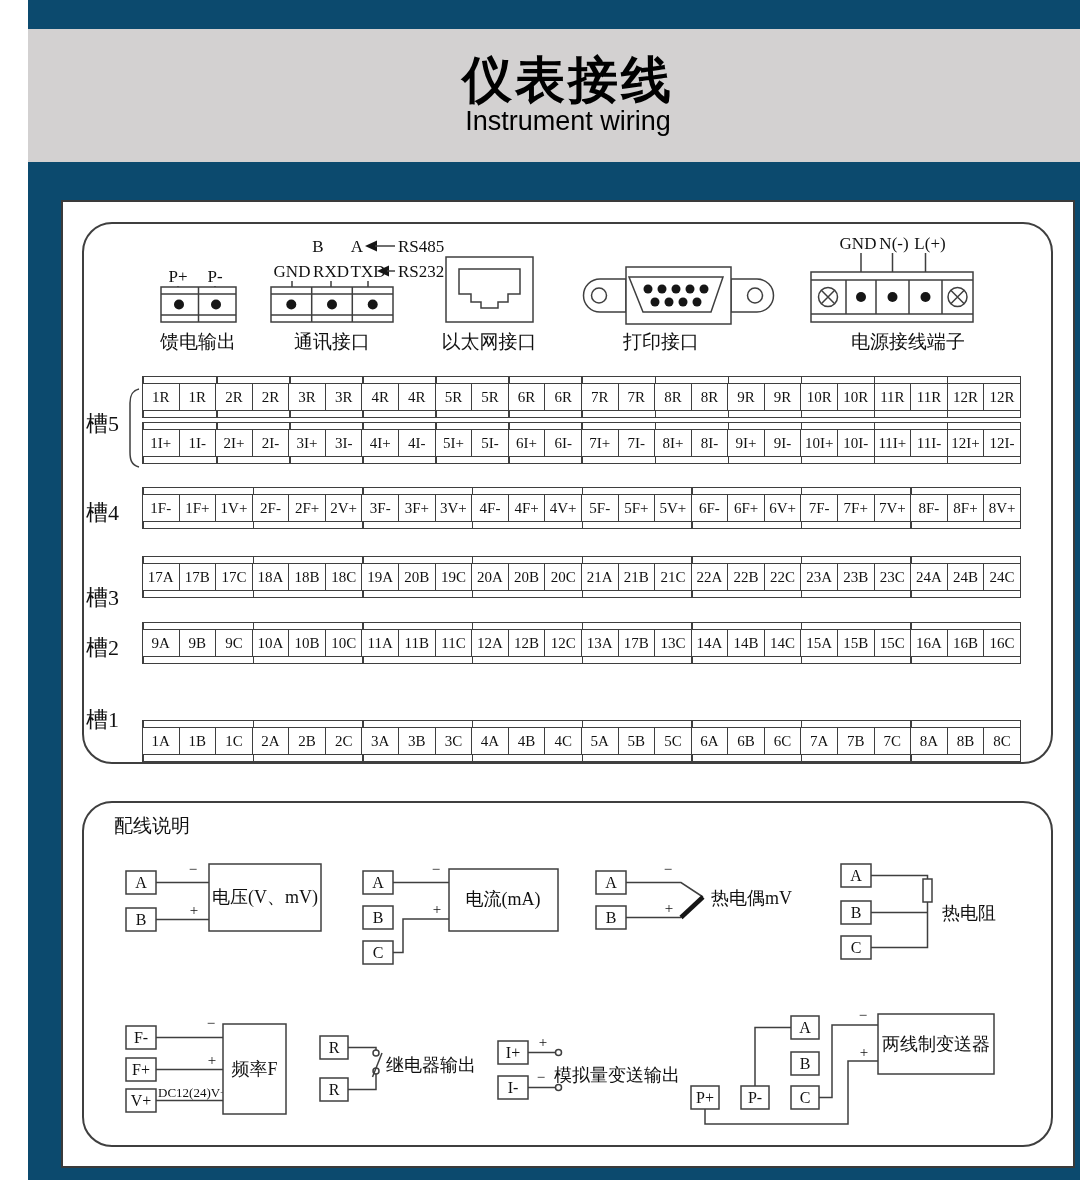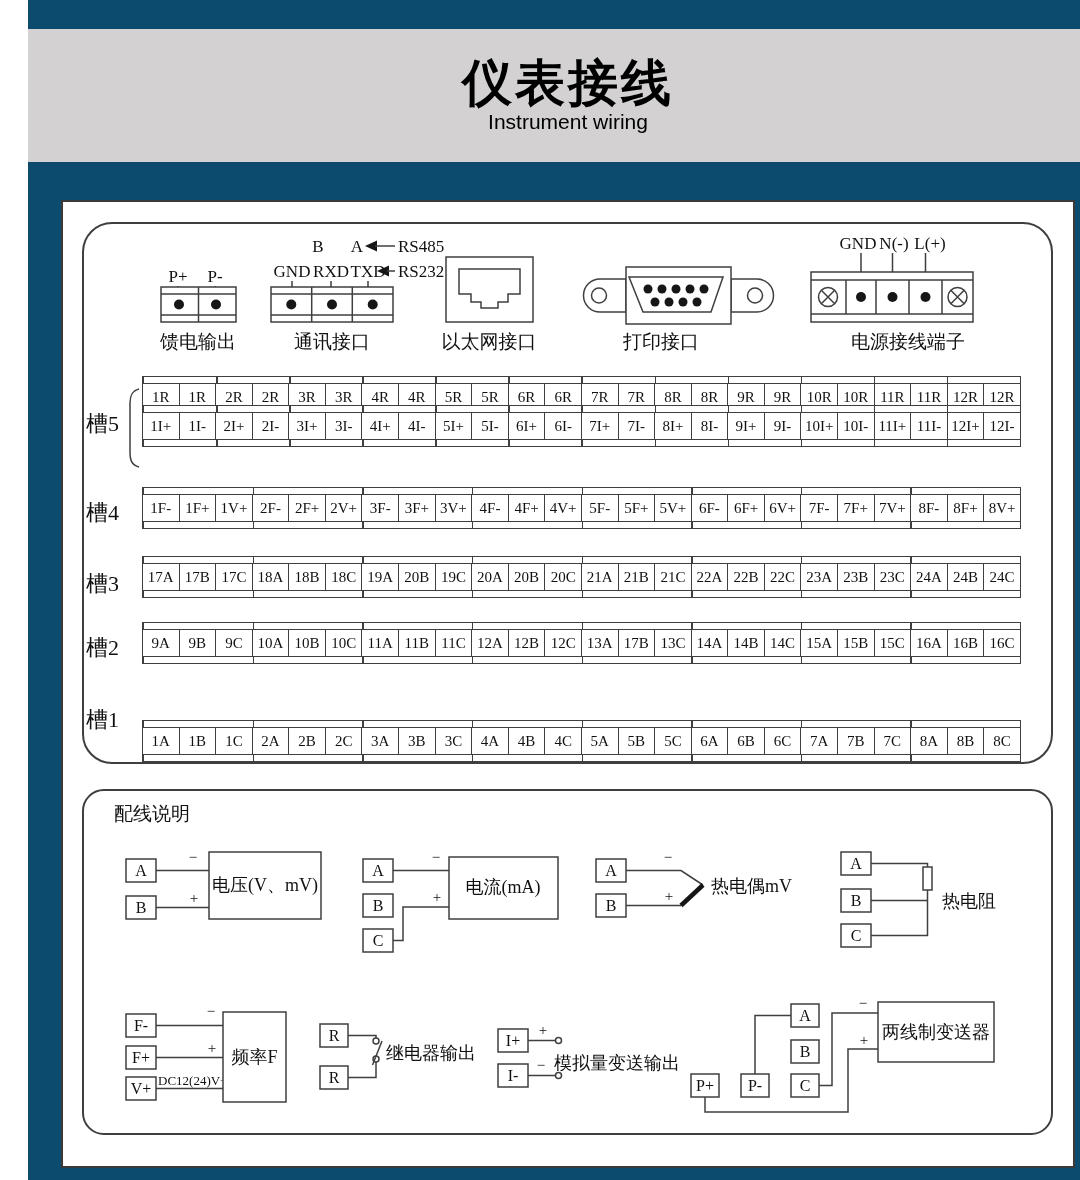--- a/index.html
+++ b/index.html
@@ -3,28 +3,28 @@
 <meta charset="utf-8">
 <style>
   html,body{margin:0;padding:0;background:#fff;}
   #page{position:relative;width:1080px;height:1180px;background:#0c4a6e;overflow:hidden;
         font-family:"Liberation Serif",serif;color:#111;margin-left:28px;}
   
   #banner{position:absolute;left:0;top:29px;width:1080px;height:133px;background:#d3d1d1;
           display:flex;flex-direction:column;align-items:center;justify-content:center;}
   #title{font-family:"Liberation Sans",sans-serif;font-weight:900;font-size:50px;line-height:1.05;
          letter-spacing:3px;color:#000;}
-  #subtitle{font-family:"Liberation Sans",sans-serif;font-size:21px;margin-top:0px;color:#000;text-align:right;}
+  #subtitle{font-family:"Liberation Sans",sans-serif;font-size:27px;margin-top:0px;color:#000;text-align:right;}
   
   #outer{position:absolute;left:33px;top:200px;width:1014px;height:968px;border:2px solid #3a3a3a;
          background:#fff;box-sizing:border-box;}
   .inner{position:absolute;left:19px;width:971px;border:2px solid #3f3f3f;border-radius:30px;
          background:#fff;box-sizing:border-box;}
   #inner1{top:20px;height:542px;}
-  #inner2{top:587px;height:346px;border-radius:22px;}
+  #inner2{top:599px;height:346px;}
   
   .strip{position:absolute;left:58px;width:879px;height:42px;border:1.5px solid #3f3f3f;
          background:#fff;box-sizing:border-box;display:flex;flex-direction:column;}
   .band{height:7px;box-sizing:border-box;}
   .band-top{border-bottom:1.5px solid #3f3f3f;}
   .band-bottom{border-top:1.5px solid #3f3f3f;}
   .g2 .band{background-image:repeating-linear-gradient(to right,#3f3f3f 0,#3f3f3f 1.5px,transparent 1.5px,transparent calc(100%/12));}
   .g3 .band{background-image:repeating-linear-gradient(to right,#3f3f3f 0,#3f3f3f 1.5px,transparent 1.5px,transparent calc(100%/8));}
   .cells{flex:1;display:flex;}
   .cell{flex:1;border-left:1.5px solid #3f3f3f;display:flex;align-items:center;justify-content:center;
@@ -130,21 +130,21 @@
           <path class="ln" d="M866.8,66.3 L880.2,79.7 M880.2,66.3 L866.8,79.7"></path>
           <circle class="dot" cx="777" cy="73" r="5"></circle>
           <circle class="dot" cx="808.5" cy="73" r="5"></circle>
           <circle class="dot" cx="841.5" cy="73" r="5"></circle>
           <text class="t19 mid" x="824" y="124">电源接线端子</text>
         </g>
       </svg>
 
       <div class="slot-label" style="top:185px;">槽5</div>
       <div class="slot-label" style="top:274px;">槽4</div>
-      <div class="slot-label" style="top:345px;">槽3</div>
+      <div class="slot-label" style="top:359px;">槽3</div>
       <div class="slot-label" style="top:409px;">槽2</div>
       <div class="slot-label" style="top:481px;">槽1</div>
 
       <svg width="16" height="80" viewBox="0 0 16 80" style="position:absolute;left:42px;top:164px;">
         <path class="ln" d="M13,1 C5,3 4,9 4,15 L4,64 C4,71 5,77 13,79"></path>
       </svg>
 
       <div class="strip g2" style="top:152px;">
         <div class="band band-top"></div>
         <div class="cells">
@@ -168,21 +168,21 @@
             <div class="cell">9R</div>
             <div class="cell">10R</div>
             <div class="cell">10R</div>
             <div class="cell">11R</div>
             <div class="cell">11R</div>
             <div class="cell">12R</div>
             <div class="cell">12R</div>
           </div>
         <div class="band band-bottom"></div>
       </div>
-      <div class="strip g2" style="top:181px;">
+      <div class="strip g2" style="top:198px;">
         <div class="band band-top"></div>
         <div class="cells">
             <div class="cell">1I+</div>
             <div class="cell">1I-</div>
             <div class="cell">2I+</div>
             <div class="cell">2I-</div>
             <div class="cell">3I+</div>
             <div class="cell">3I-</div>
             <div class="cell">4I+</div>
             <div class="cell">4I-</div>

